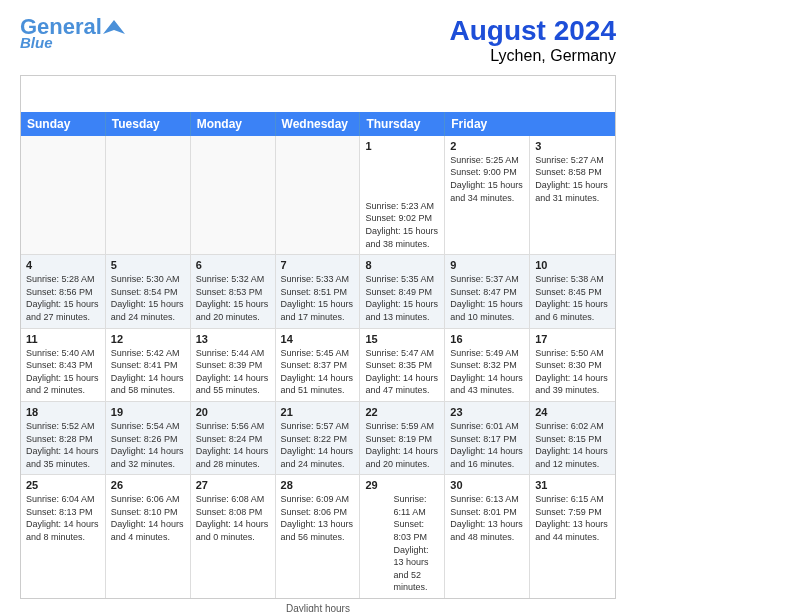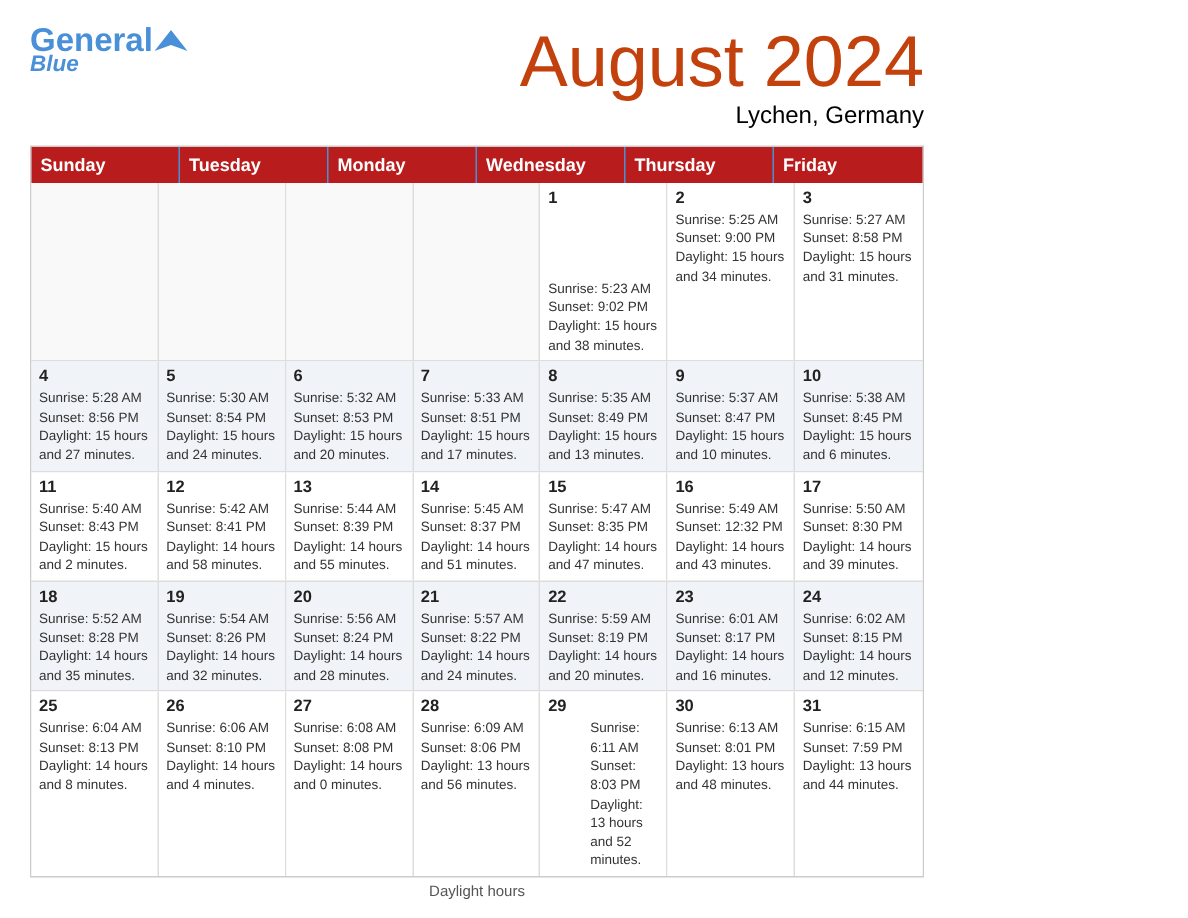--- a/index.html
+++ b/index.html
@@ -39,39 +39,40 @@
     }
     .logo-tagline {
       font-size: 13px;
       color: #4a90d9;
       font-style: italic;
     }
     .title-block {
       text-align: right;
     }
     .month-year {
-      font-size: 48px;
-      font-weight: normal;
-      color: #c2410c;
+      font-size: 28px;
+      font-weight: bold;
+      color: #1d4ed8;
       line-height: 1.1;
     }
     .location {
       font-size: 16px;
       color: #000000;
     }
     .calendar {
       flex: 1;
       display: flex;
       flex-direction: column;
       border: 1px solid #ccc;
     }
     .cal-header {
       display: grid;
-      grid-template-columns: repeat(6, 1fr);
-      background: #b91c1c;
+      grid-template-columns: repeat(7, 1fr);
+      background: #3b82f6;
+      margin-top: 36px;
     }
     .cal-header-cell {
       color: #fff;
       font-weight: bold;
       font-size: 12px;
       padding: 5px 6px;
       border-right: 1px solid #4a8fd5;
       text-align: left;
     }
     .cal-header-cell:last-child { border-right: none; }
@@ -260,21 +261,21 @@
           <div class="cal-cell">
             <span class="day-num">15</span>
             <div class="cell-detail" style="white-space: pre-line;">Sunrise: 5:47 AM
 Sunset: 8:35 PM
 Daylight: 14 hours
 and 47 minutes.</div>
           </div>
           <div class="cal-cell">
             <span class="day-num">16</span>
             <div class="cell-detail" style="white-space: pre-line;">Sunrise: 5:49 AM
-Sunset: 12:32 PM
+Sunset: 8:32 PM
 Daylight: 14 hours
 and 43 minutes.</div>
           </div>
           <div class="cal-cell">
             <span class="day-num">17</span>
             <div class="cell-detail" style="white-space: pre-line;">Sunrise: 5:50 AM
 Sunset: 8:30 PM
 Daylight: 14 hours
 and 39 minutes.</div>
           </div>

